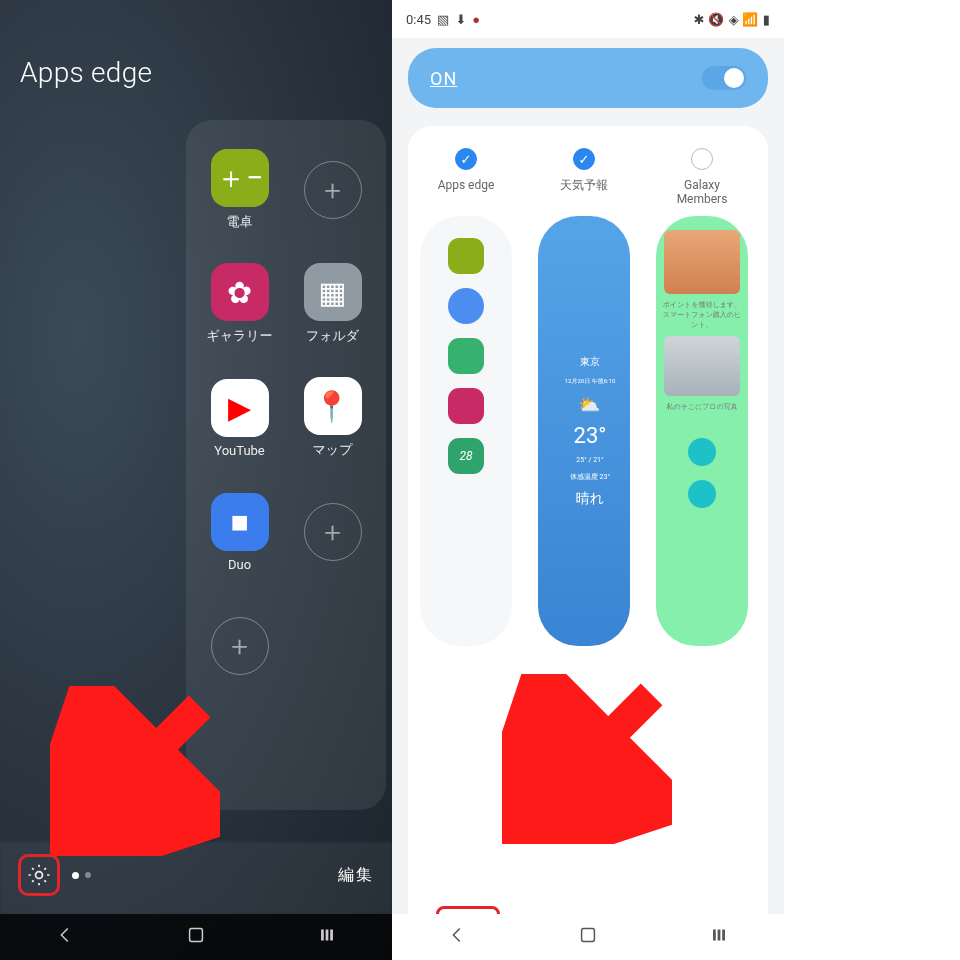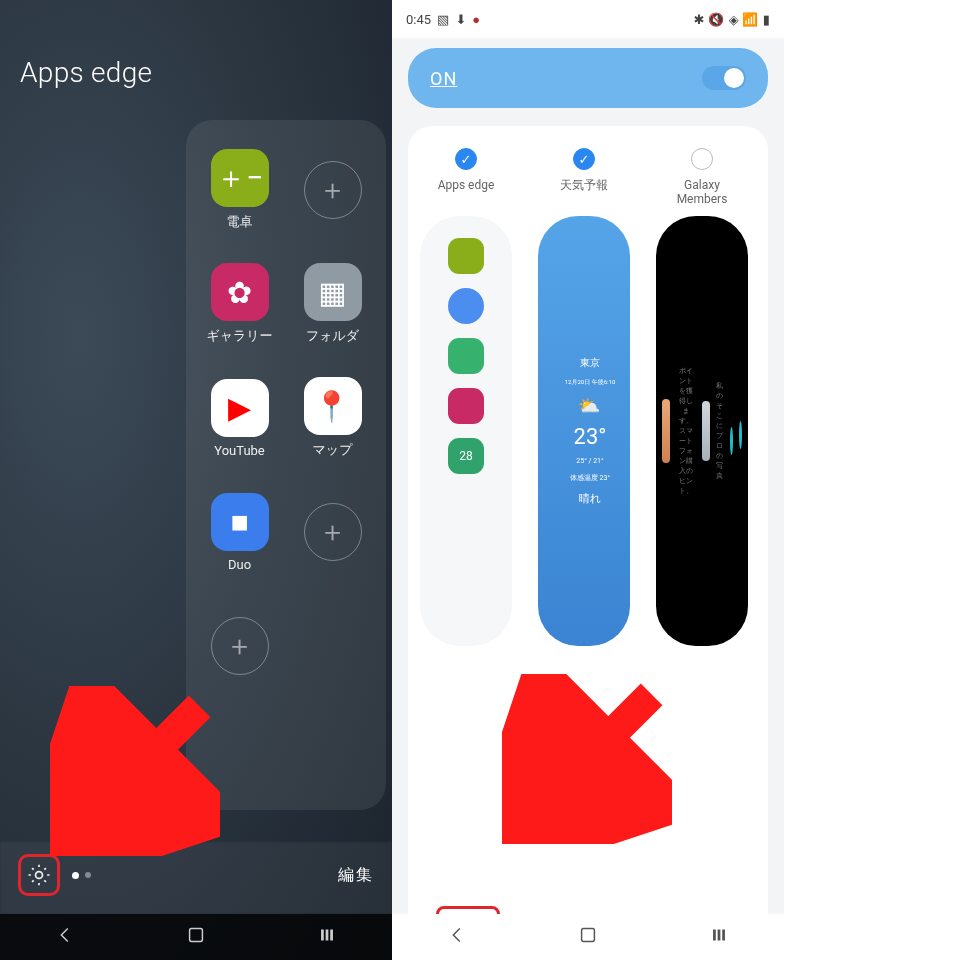--- a/index.html
+++ b/index.html
@@ -125,32 +125,32 @@
   .panel-col.partial { width:46px; flex:0 0 46px; }
   .chk { width:22px;height:22px;border-radius:50%;border:1.5px solid #bbb; }
   .chk.on { background:#2a87f0;border-color:#2a87f0;display:flex;align-items:center;justify-content:center;color:#fff;font-size:13px; }
   .panel-label { font-size:12px;color:#666;text-align:center;height:30px;line-height:14px;}
   .panel-preview {
     width:92px; height:430px; border-radius:40px; background:#f6f7f9;
     display:flex; flex-direction:column; align-items:center; justify-content:flex-start;
     padding:22px 0; gap:14px;
   }
   .panel-col.partial .panel-preview { width:44px; border-radius:20px 0 0 20px; padding:6px 0; gap:4px; align-items:flex-start;}
-  .mini-icon { width:36px;height:36px;border-radius:11px; }
+  .mini-icon { width:36px;height:36px;border-radius:11px;font-style:italic; }
   .weather-preview {
     width:92px;height:430px;border-radius:40px;
     background:linear-gradient(#55a4e8,#3a84d3);
     color:#fff; display:flex;flex-direction:column;align-items:center;justify-content:center;gap:8px;
     font-size:10px;
     padding-left:12px;
   }
   .weather-preview .temp{font-size:22px;}
   .members-preview{
-    width:92px;height:430px;border-radius:40px;background:#000000;
-    display:flex;align-items:center;gap:6px;padding:14px 6px;
+    width:92px;height:430px;border-radius:40px;background:#86efac;
+    display:flex;flex-direction:column;align-items:center;gap:6px;padding:14px 6px;
     font-size:7px;color:#777;
   }
   .tile{width:76px;border-radius:6px;}
   .edit-btn-right{
     position:absolute; left:28px; bottom:16px;
     color:#2a87f0; font-size:18px; font-weight:600; letter-spacing:3px;
     padding:4px 8px;
   }
   .edit-highlight{ border:3px solid #e2242b; border-radius:8px; }
   
@@ -285,21 +285,21 @@
     <div class="panel-col">
       <div class="chk on">✓</div>
       <div class="panel-label">天気予報</div>
       <div class="weather-preview">
         <div>東京</div>
         <div style="font-size:6px">12月20日 午後6:10</div>
         <div style="font-size:18px">⛅</div>
         <div class="temp">23°</div>
         <div style="font-size:7px">25° / 21°</div>
         <div style="font-size:7px">体感温度 23°</div>
-        <div style="font-size:11px">晴れ</div>
+        <div style="font-size:14px">晴れ</div>
       </div>
     </div>
 
     <div class="panel-col">
       <div class="chk"></div>
       <div class="panel-label" style="white-space:pre-line">Galaxy
 Members</div>
       <div class="members-preview">
         <div class="tile" style="height:64px;background:linear-gradient(#e8a878,#d08050)"></div>
         <div style="text-align:center">ポイントを獲得します。スマートフォン購入のヒント。</div>

